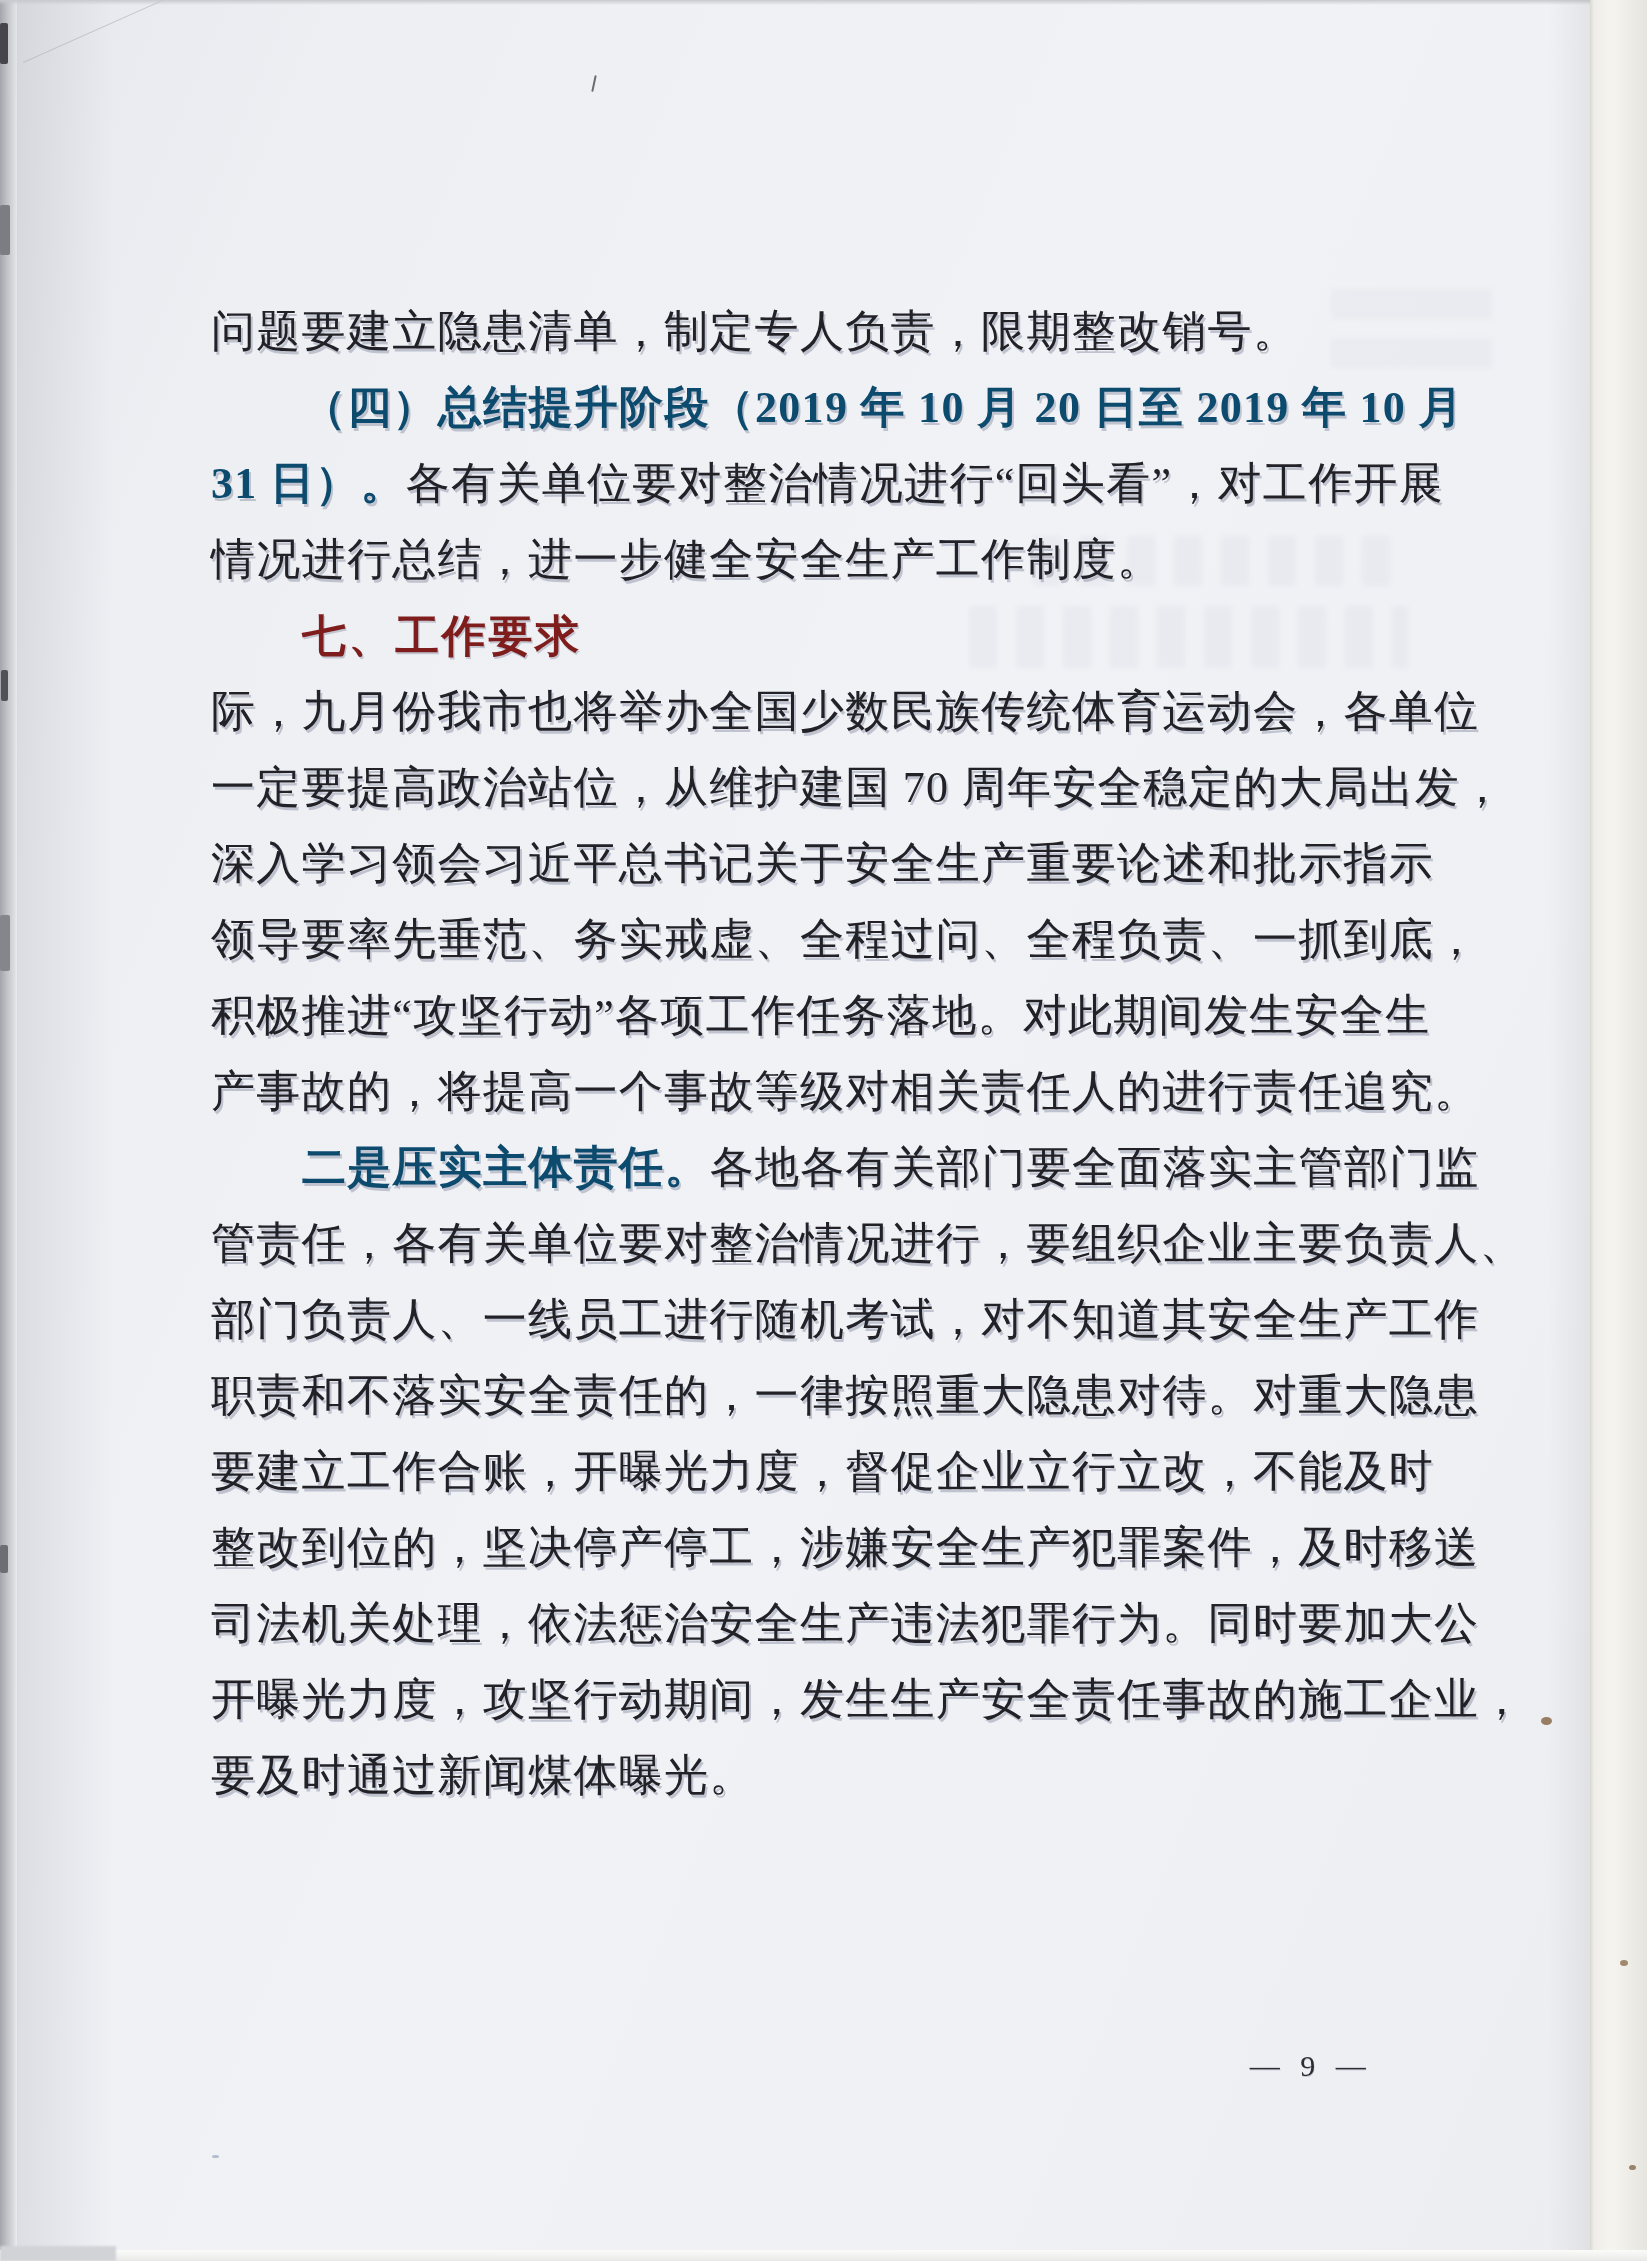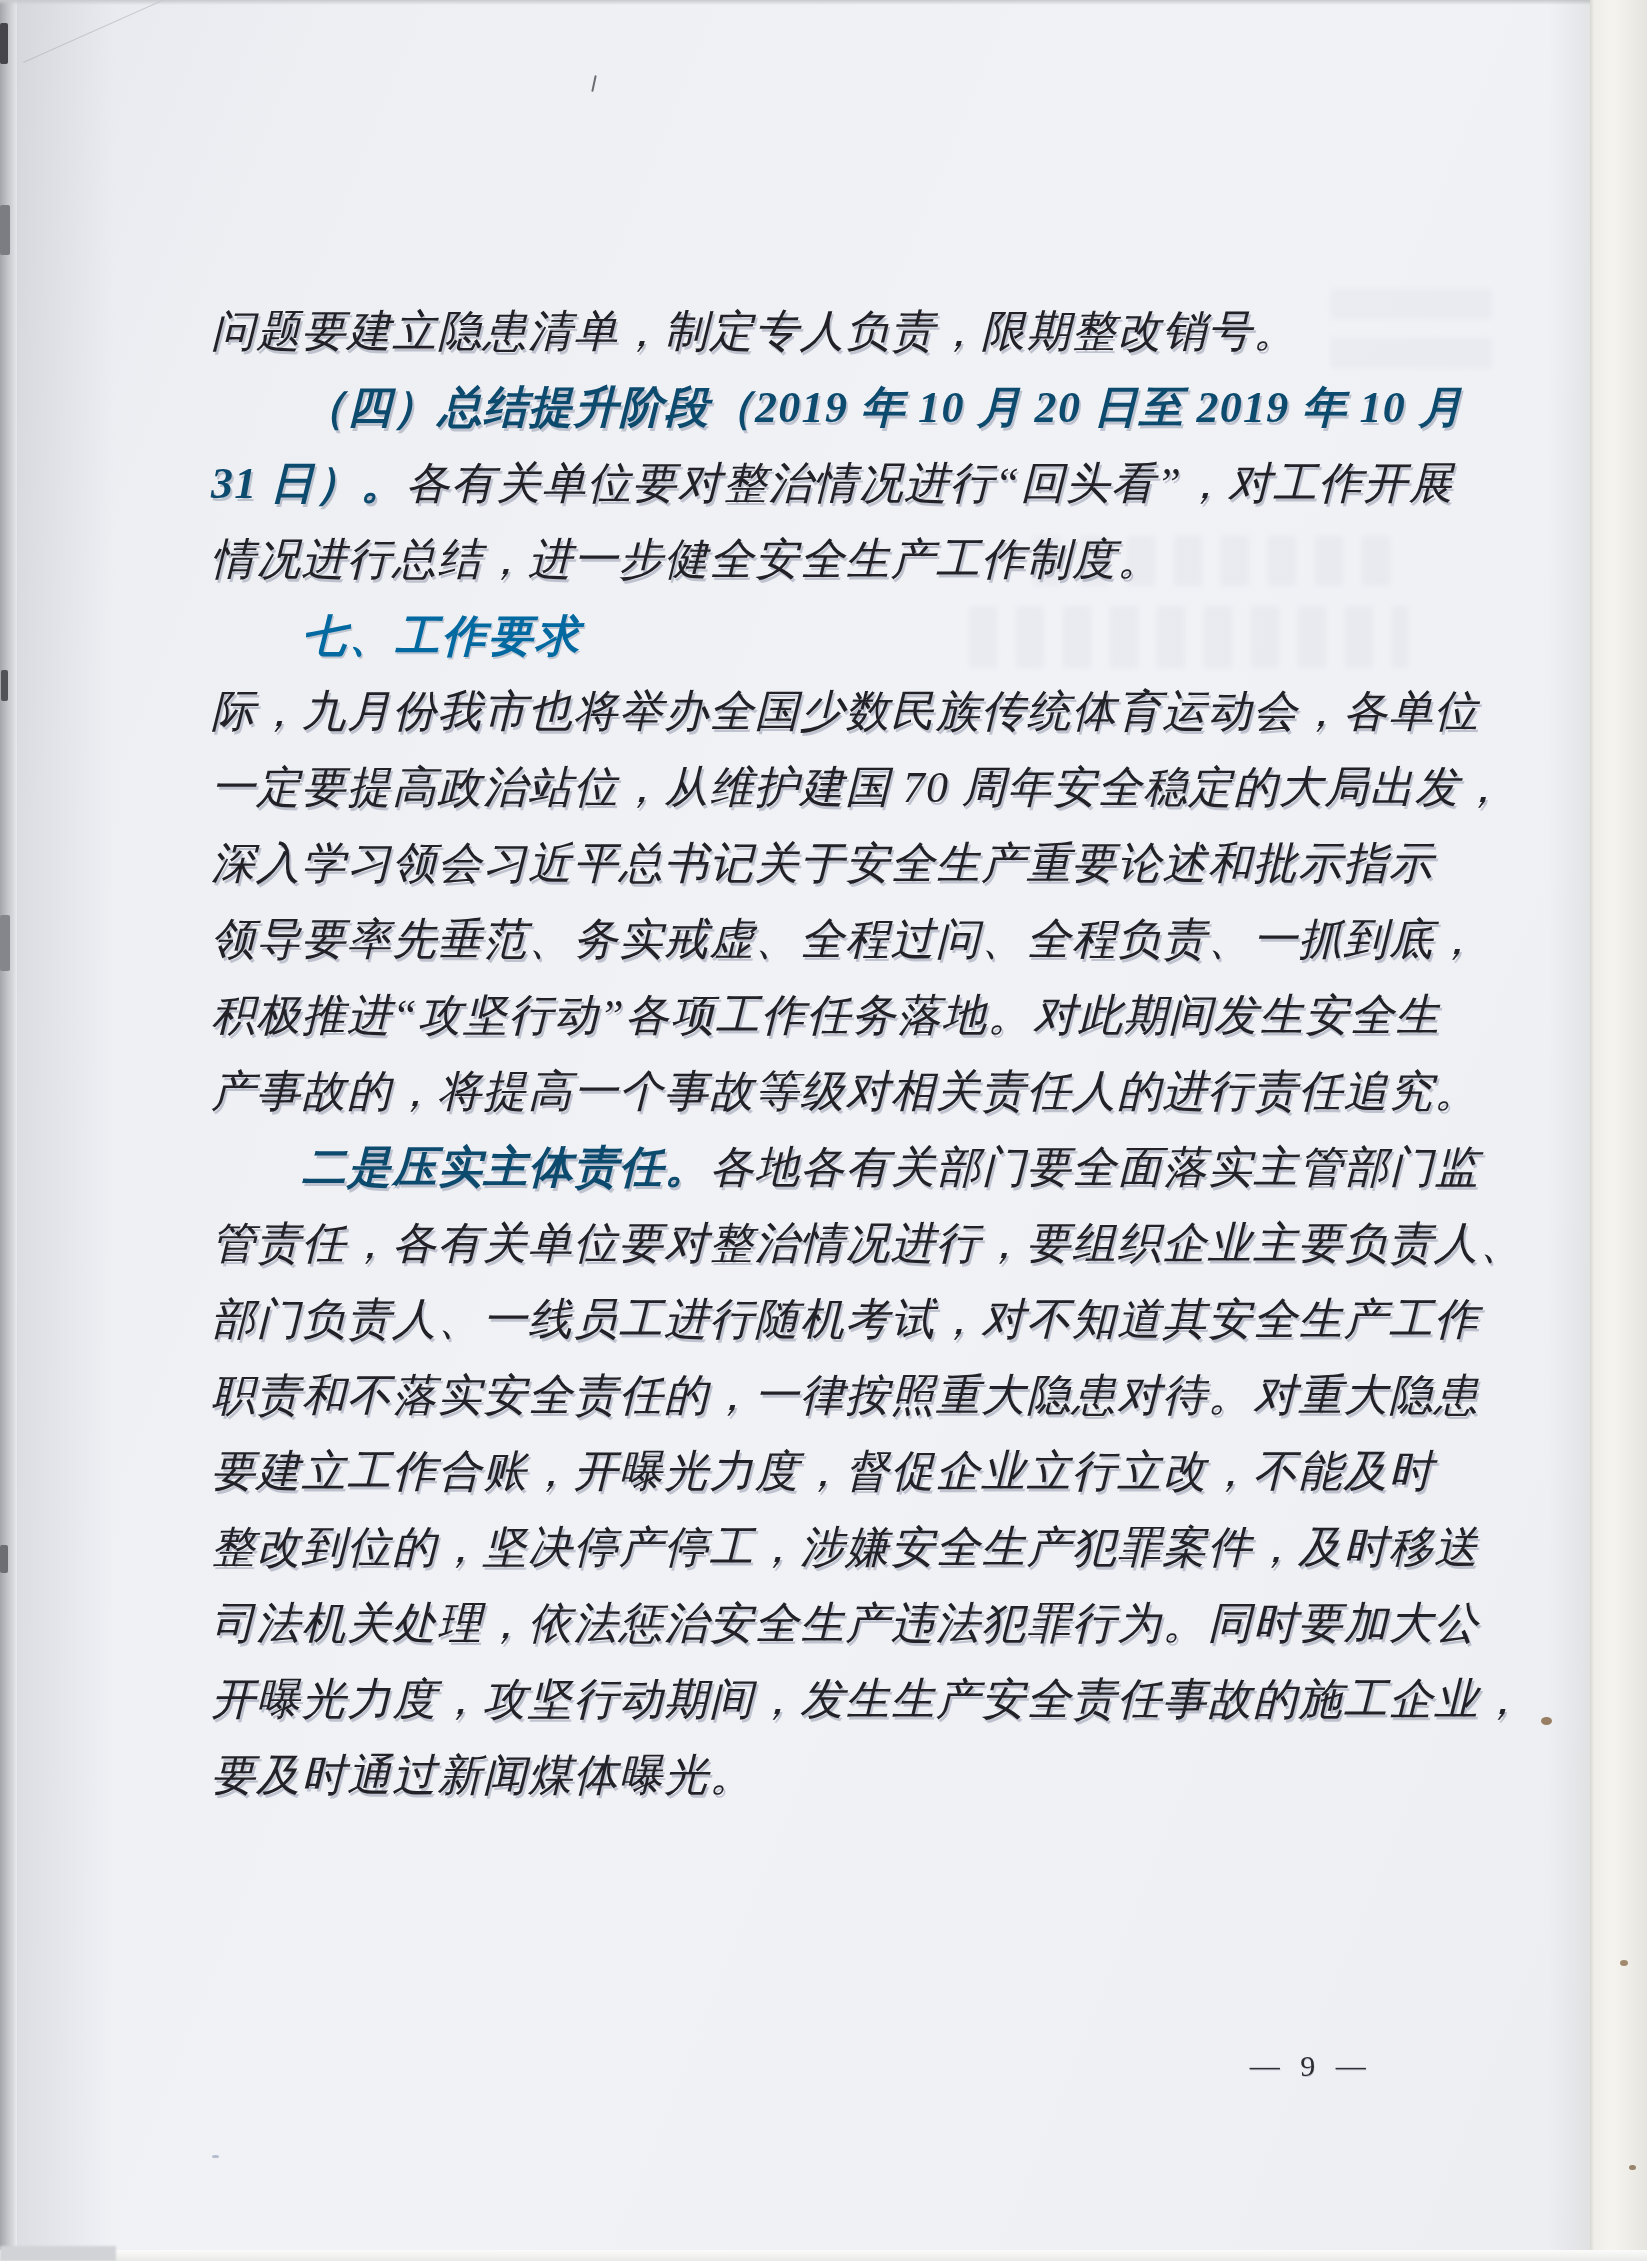--- a/index.html
+++ b/index.html
@@ -7,27 +7,26 @@
     width:1647px;height:2261px;position:relative;overflow:hidden;
     background:linear-gradient(112deg,#e7e8ed 0%,#edeff3 14%,#f1f2f6 48%,#eef0f4 78%,#ecedf1 100%);
     font-family:"Liberation Serif","DejaVu Serif",serif;
   }
   
   .textblock{position:absolute;left:211px;top:294px;width:1227px;}
   .line{
     height:76px;line-height:76px;font-size:44px;letter-spacing:1.3px;
     white-space:nowrap;color:#212127;
     text-shadow:1.9px 2.6px 0.6px rgba(80,88,120,0.30);
-    font-style:italic;
   }
   .line.indent{padding-left:91px;}
   .seg.bold{font-weight:bold;color:#0c4a6e;}
   .line.heading .seg{
     font-family:"DejaVu Sans","Liberation Sans",sans-serif;
-    font-weight:bold;letter-spacing:2.6px;color:#0369a1;
+    font-weight:bold;letter-spacing:2.6px;color:#7f1d1d;
     text-shadow:1.3px 1.9px 0.6px rgba(80,88,120,0.28);
   }
   
   .pagenum{
     position:absolute;left:1214px;top:2040px;width:194px;height:52px;
     text-align:center;font-size:30px;line-height:52px;letter-spacing:6.5px;
     color:#2c2c33;text-shadow:0.6px 1.3px 0.6px rgba(80,88,120,0.25);
   }
   
   .binding-edge{

